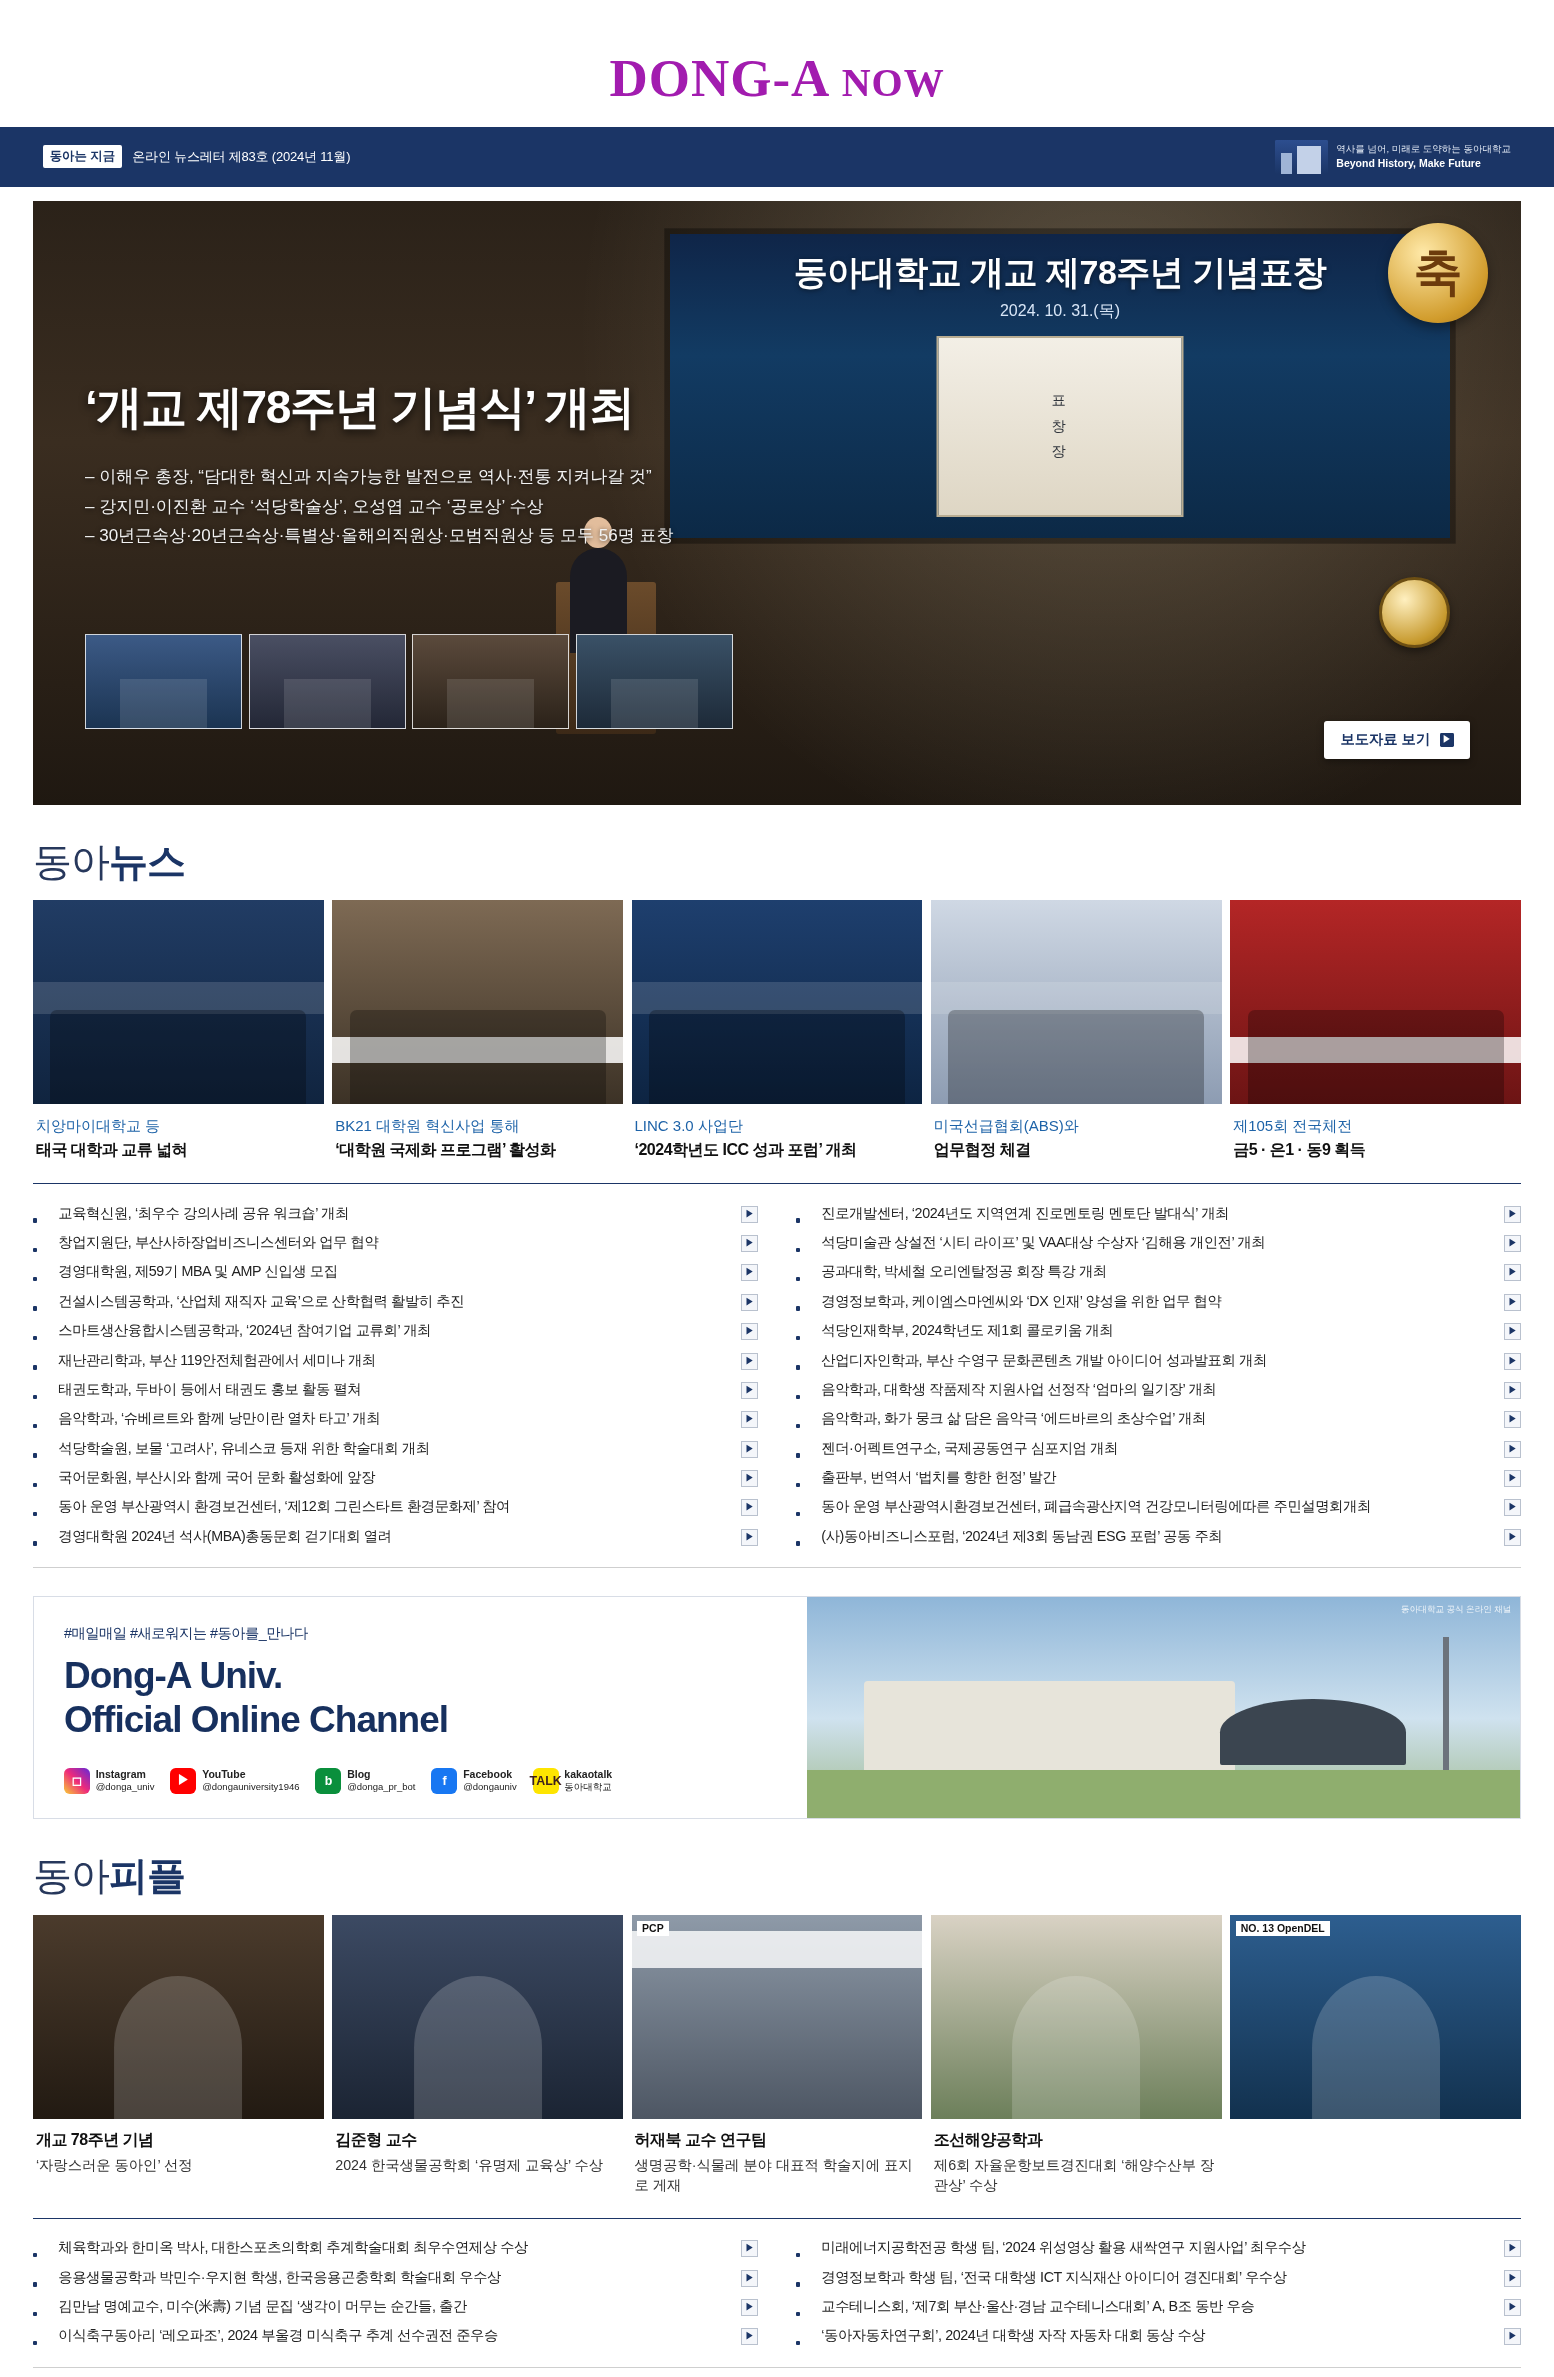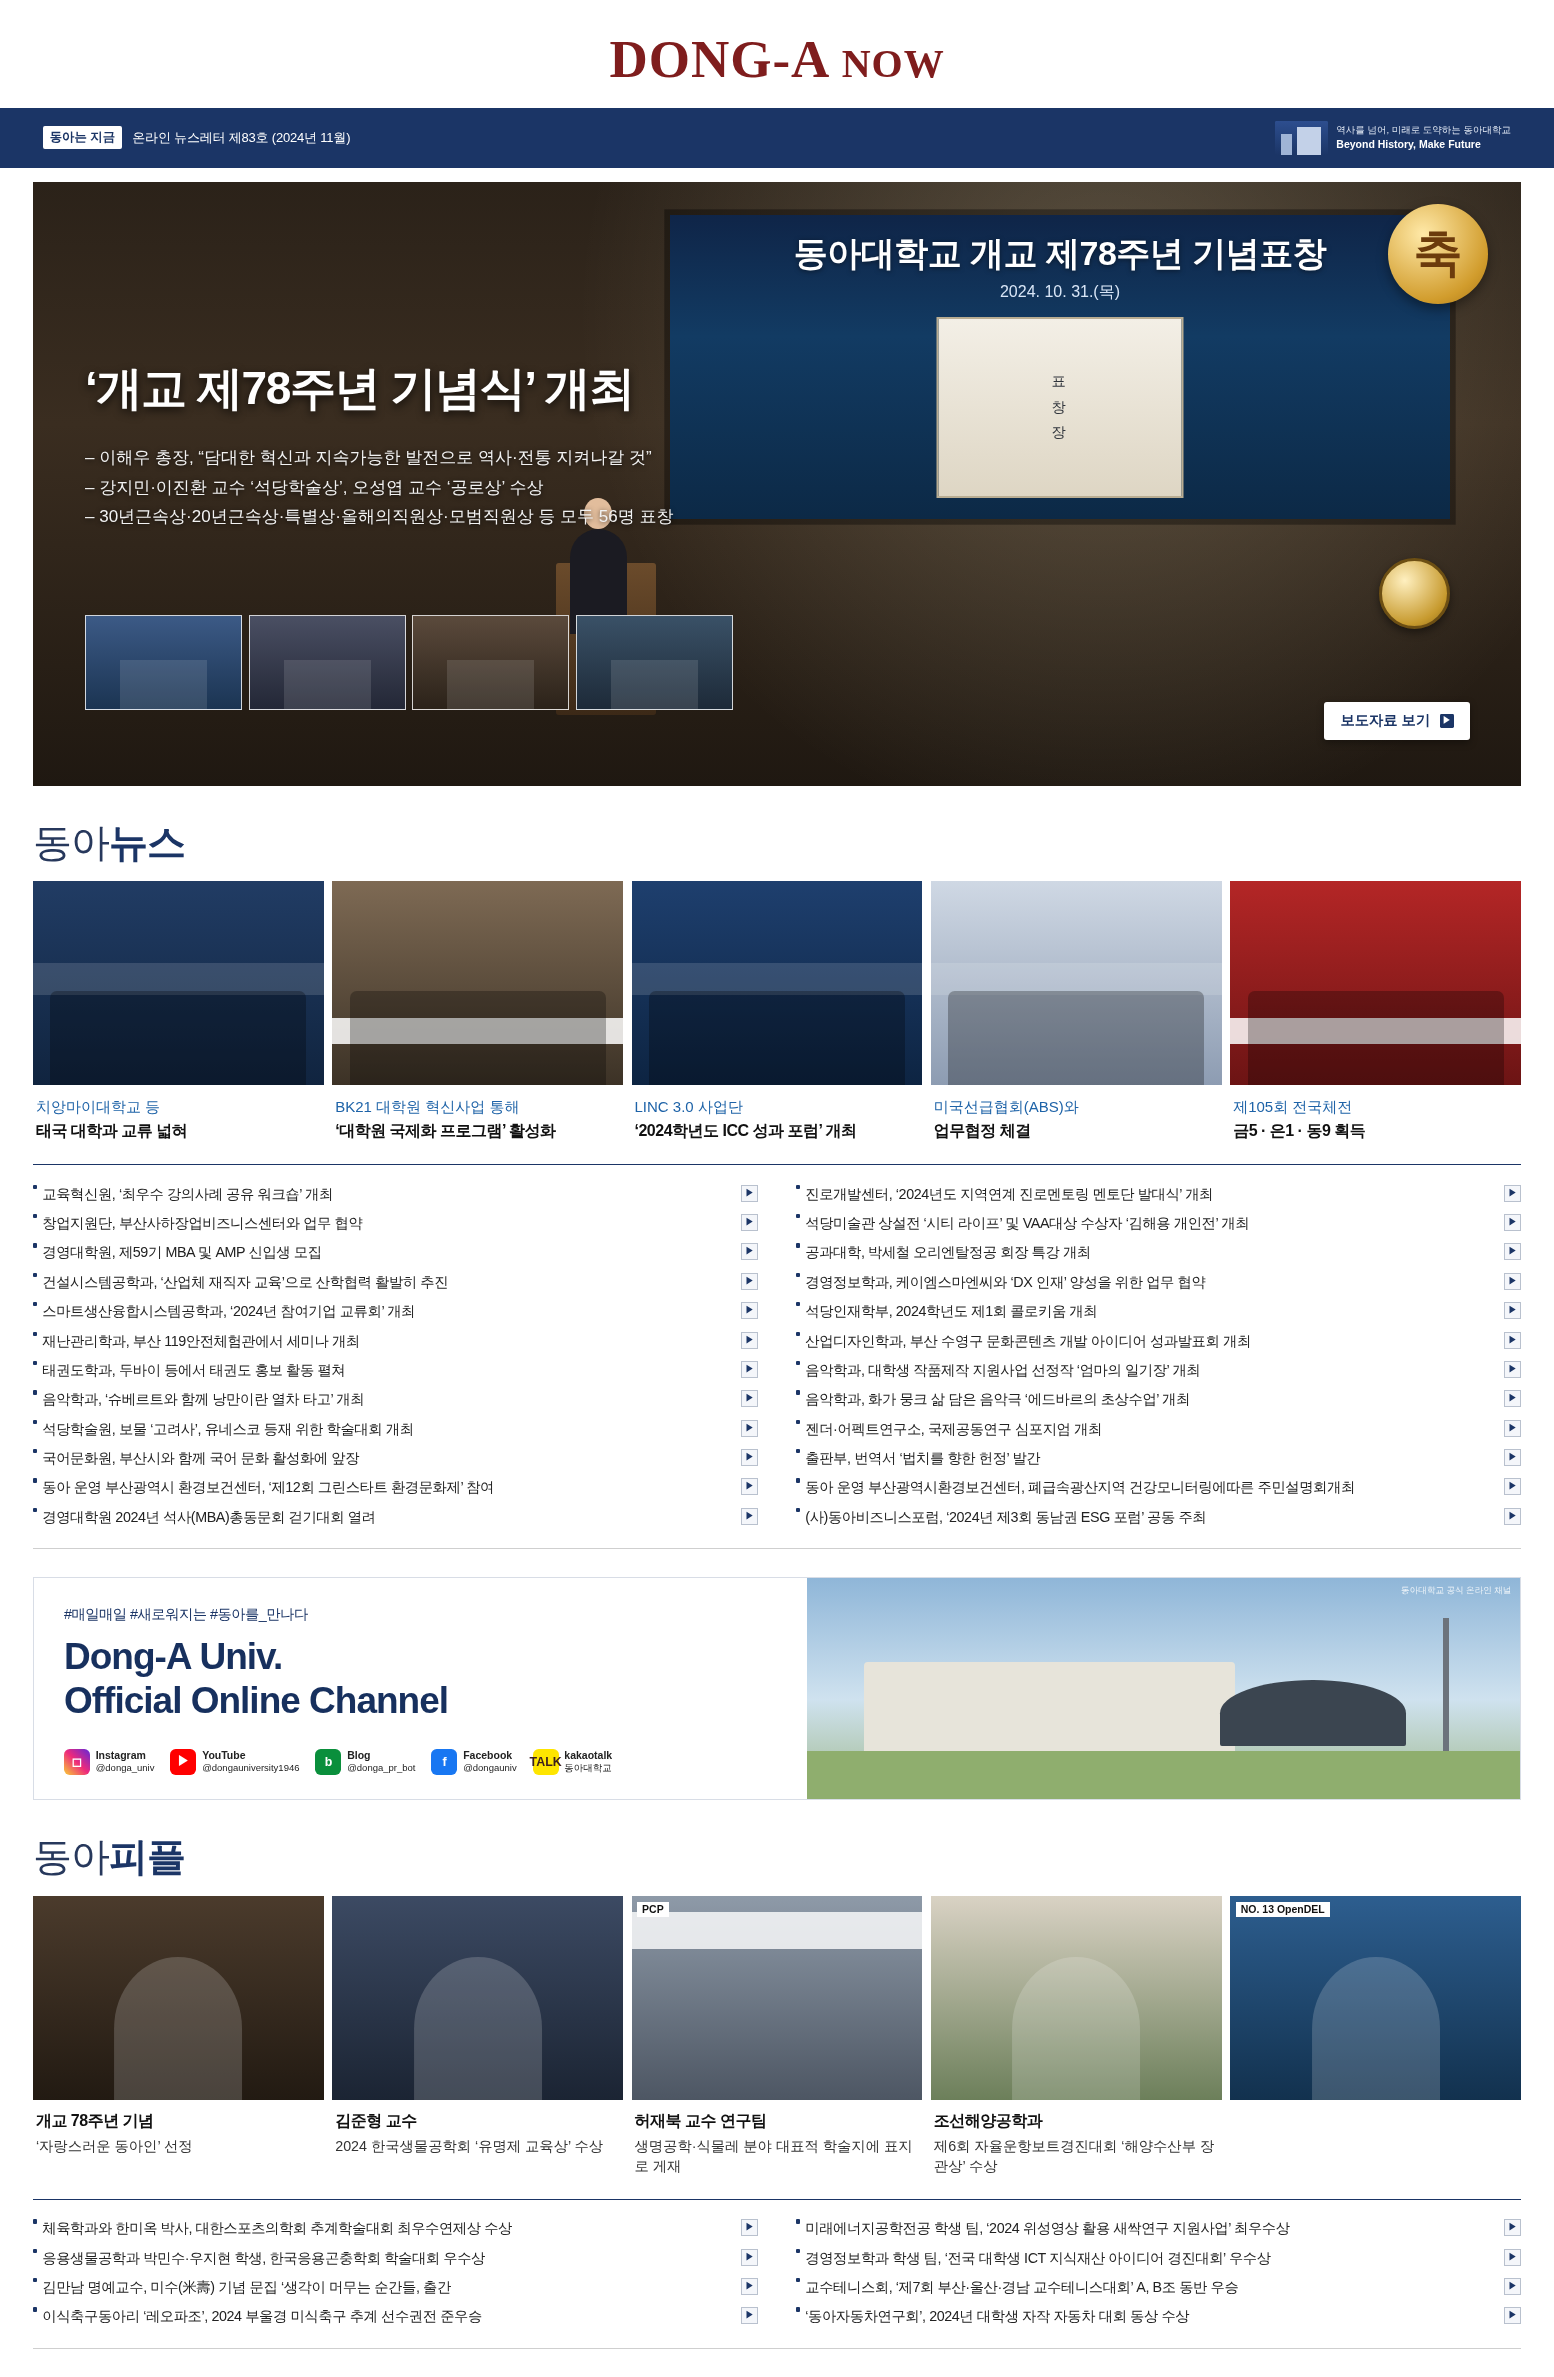--- a/index.html
+++ b/index.html
@@ -19,22 +19,23 @@
   }
   
   .masthead {
     padding: 28.5px 0 0 0;
     text-align: center;
   }
   .logo-wordmark {
     font-family: "Liberation Serif", serif;
     font-size: 53px;
     letter-spacing: 1px;
-    color: #7f1d1d;
+    color: #a21caf;
     font-weight: 700;
+    margin-top: 19px;
   }
   .logo-wordmark .sm { font-size: 40px; }
   .masthead-bar {
     margin-top: 19px;
     height: 60px;
     background: #1b3566;
     display: flex;
     align-items: center;
     justify-content: space-between;
     padding: 0 43px;
@@ -222,21 +223,21 @@
 
   
   .linklist {
     margin: 23px 33px 0 33px;
     border-top: 1.4px solid #1b3566;
     border-bottom: 0.5px solid #cfcfcf;
     padding: 14.3px 0 16px 0;
     display: grid; grid-template-columns: 1fr 1fr; column-gap: 38px;
   }
   .li-row {
-    display:flex; align-items:flex-start; gap: 5px;
+    display:flex; align-items:flex-end; gap: 21px;
     padding: 5.2px 0;
     font-size: 14.3px; color:#222222; letter-spacing:-0.4px;
   }
   .li-row .dot {
     width: 4.3px; height: 4.3px; background:#1b3566; flex: none; border-radius: 1px;
   }
   .li-row .txt { flex: 1 1 auto; white-space: nowrap; overflow: hidden; text-overflow: ellipsis; }
   .li-row .go {
     flex: none; width: 17px; height: 17px; border:0.5px solid #b9c1ce;
     color:#1b3566; font-size: 9.5px;

